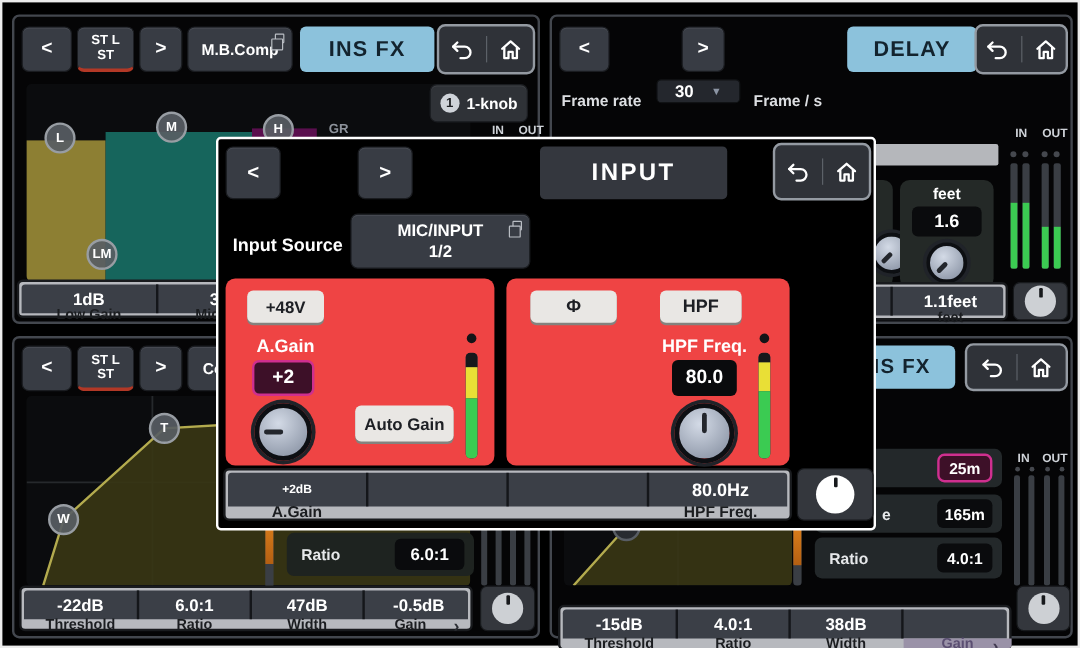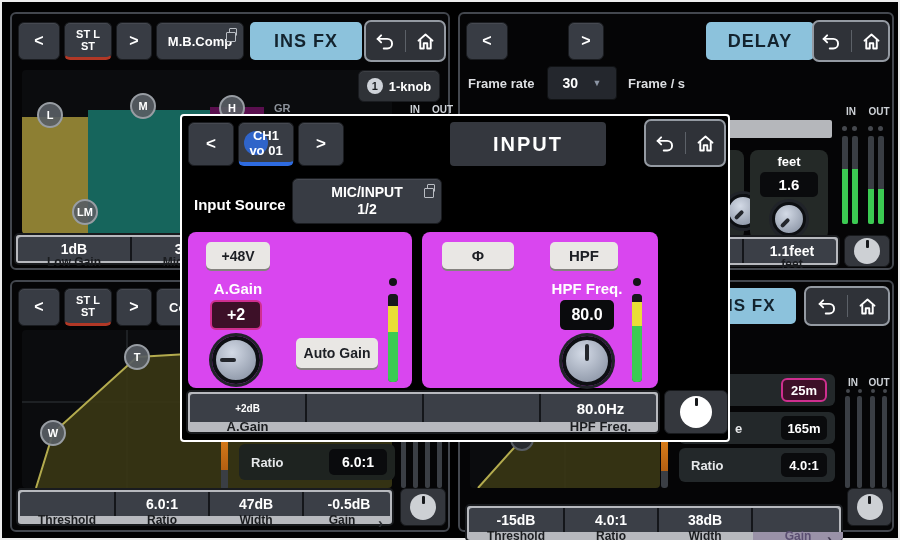--- a/index.html
+++ b/index.html
@@ -29,21 +29,21 @@
   .lbl{position:absolute;color:#fff;font-weight:bold;}
   .dim{color:#8d939b;}
   .disp{position:absolute;background:#0b0c0e;border-radius:4px;overflow:hidden;}
   .handle{position:absolute;width:26px;height:26px;border-radius:50%;background:rgba(88,93,99,.92);
        border:2px solid #989da3;color:#fff;font-weight:bold;font-size:11px;
        display:flex;align-items:center;justify-content:center;}
   .handle-dark{position:absolute;width:24px;height:24px;border-radius:50%;background:#282b30;border:2px solid #585d64;}
   .valuebox{position:absolute;background:#0a0b0d;border-radius:5px;color:#fff;font-weight:bold;
        display:flex;align-items:center;justify-content:center;}
   .magenta{background:#3d1028;border:2px solid #cf2f8f;border-radius:6px;}
-  .card{position:absolute;background:#d946ef;border-radius:8px;}
+  .card{position:absolute;background:#ef4444;border-radius:8px;}
   .rowcard{position:absolute;background:#1e2320;border-radius:6px;}
   .knob{position:absolute;border-radius:50%;border:4px solid #0d0f13;box-shadow:0 0 0 3px #202329;
        background:radial-gradient(circle at 40% 32%,#d3dae6,#99a2b2 70%,#848da0);}
   .knob .tick{position:absolute;left:50%;top:50%;width:4px;margin-left:-2px;background:#23262c;
        border-radius:2px;transform-origin:top center;}
   .vu{position:absolute;background:#3a3e44;border-radius:2px;overflow:hidden;}
   .vu i{position:absolute;left:0;right:0;}
   .clipdot{position:absolute;border-radius:50%;background:#45484e;}
   .footer{position:absolute;background:#b7b9be;border-radius:5px;border:2px solid #191b1e;}
   .fstrip{position:absolute;left:2px;right:2px;top:2px;height:24px;background:#3b3f47;border-radius:3px 3px 0 0;}
@@ -140,21 +140,21 @@
           <path d="M3 9h11a5.5 5.5 0 0 1 0 11h-4"></path>
         </svg>
       <i class="sep"></i>
       <svg class="nicon" viewBox="0 0 24 24">
           <path d="M4 11 12 4l8 7"></path>
           <path d="M6 10v10h4v-6h4v6h4V10"></path>
         </svg>
     </div>
 
     <div class="lbl" style="left:8px;top:62px;font-size:13px;color:#dcdee1">Frame rate</div>
-    <div class="dd" style="left:87px;top:52px;width:70px;height:34px">
+    <div class="dd" style="left:87px;top:52px;width:70px;height:20px">
       <span>30</span>
       <span class="ddcaret">▼</span>
     </div>
     <div class="lbl" style="left:168px;top:62px;font-size:13px;color:#dcdee1">Frame / s</div>
 
     <div class="abs" style="left:182px;top:106px;width:190px;height:18px;background:#b5b7bb;border-radius:2px"></div>
 
     <div class="card" style="left:242px;top:136px;width:42px;height:90px;background:#242927">
       <div class="knob" style="left:24px;top:44px;width:34px;height:34px;border-width:3px">
           <span class="tick" style="height:11px;transform:rotate(45deg)"></span>
@@ -233,20 +233,21 @@
     <div class="vu" style="left:389px;top:146px;width:5px;height:60px"></div>
     <div class="vu" style="left:401px;top:146px;width:5px;height:60px"></div>
     <div class="vu" style="left:413px;top:146px;width:5px;height:60px"></div>
     <div class="vu" style="left:425px;top:146px;width:5px;height:60px"></div>
 
     <div class="footer" style="left:4px;top:206px;width:378px;height:38px">
       <div class="fstrip"></div>
       <div class="fsep" style="left:96px"></div>
       <div class="fsep" style="left:190px"></div>
       <div class="fsep" style="left:284px"></div>
+      <div class="fval" style="left:2px;width:94px">-22dB</div>
       <div class="fval" style="left:98px;width:92px">6.0:1</div>
       <div class="fval" style="left:192px;width:92px">47dB</div>
       <div class="fval" style="left:286px;width:90px">-0.5dB</div>
       <div class="flab" style="left:2px;width:94px">Threshold</div>
       <div class="flab" style="left:98px;width:92px">Ratio</div>
       <div class="flab" style="left:192px;width:92px">Width</div>
       <div class="flab" style="left:286px;width:76px">Gain</div>
       <div class="chev" style="left:360px;top:24px;font-size:15px;color:#2b2e33">›</div>
     </div>
     <div class="encbox" style="left:388px;top:206px;width:46px;height:38px">
@@ -318,25 +319,20 @@
       <div class="flab purple-lab" style="left:286px;width:90px">Gain</div>
       <div class="chev" style="left:360px;top:24px;font-size:15px;color:#413a50;z-index:2">›</div>
     </div>
     <div class="encbox" style="left:387px;top:206px;width:45px;height:38px">
         <span class="enc"></span>
       </div>
   </div>
 
   <div class="popup">
     <div class="btn" style="left:6px;top:6px;width:46px;height:44px;font-size:17px">&lt;</div>
-    <div class="btn chan blue-u" style="left:56px;top:6px;width:56px;height:44px;font-size:13px;line-height:15px">
-      <span class="blob"></span>
-      <span style="position:relative">CH1</span>
-      <span style="position:relative">vo 01</span>
-    </div>
     <div class="btn" style="left:116px;top:6px;width:46px;height:44px;font-size:17px">&gt;</div>
     <div class="abs" style="left:268px;top:6px;width:156px;height:44px;background:#34373e;border-radius:4px;color:#fff;display:flex;align-items:center;justify-content:center;font-weight:bold;font-size:20px;letter-spacing:2px">INPUT</div>
     <div class="navbox" style="left:462px;top:3px;width:82px;height:48px">
       <svg class="nicon" viewBox="0 0 24 24">
           <path d="M7 5 3 9l4 4"></path>
           <path d="M3 9h11a5.5 5.5 0 0 1 0 11h-4"></path>
         </svg>
       <i class="sep"></i>
       <svg class="nicon" viewBox="0 0 24 24">
           <path d="M4 11 12 4l8 7"></path>

